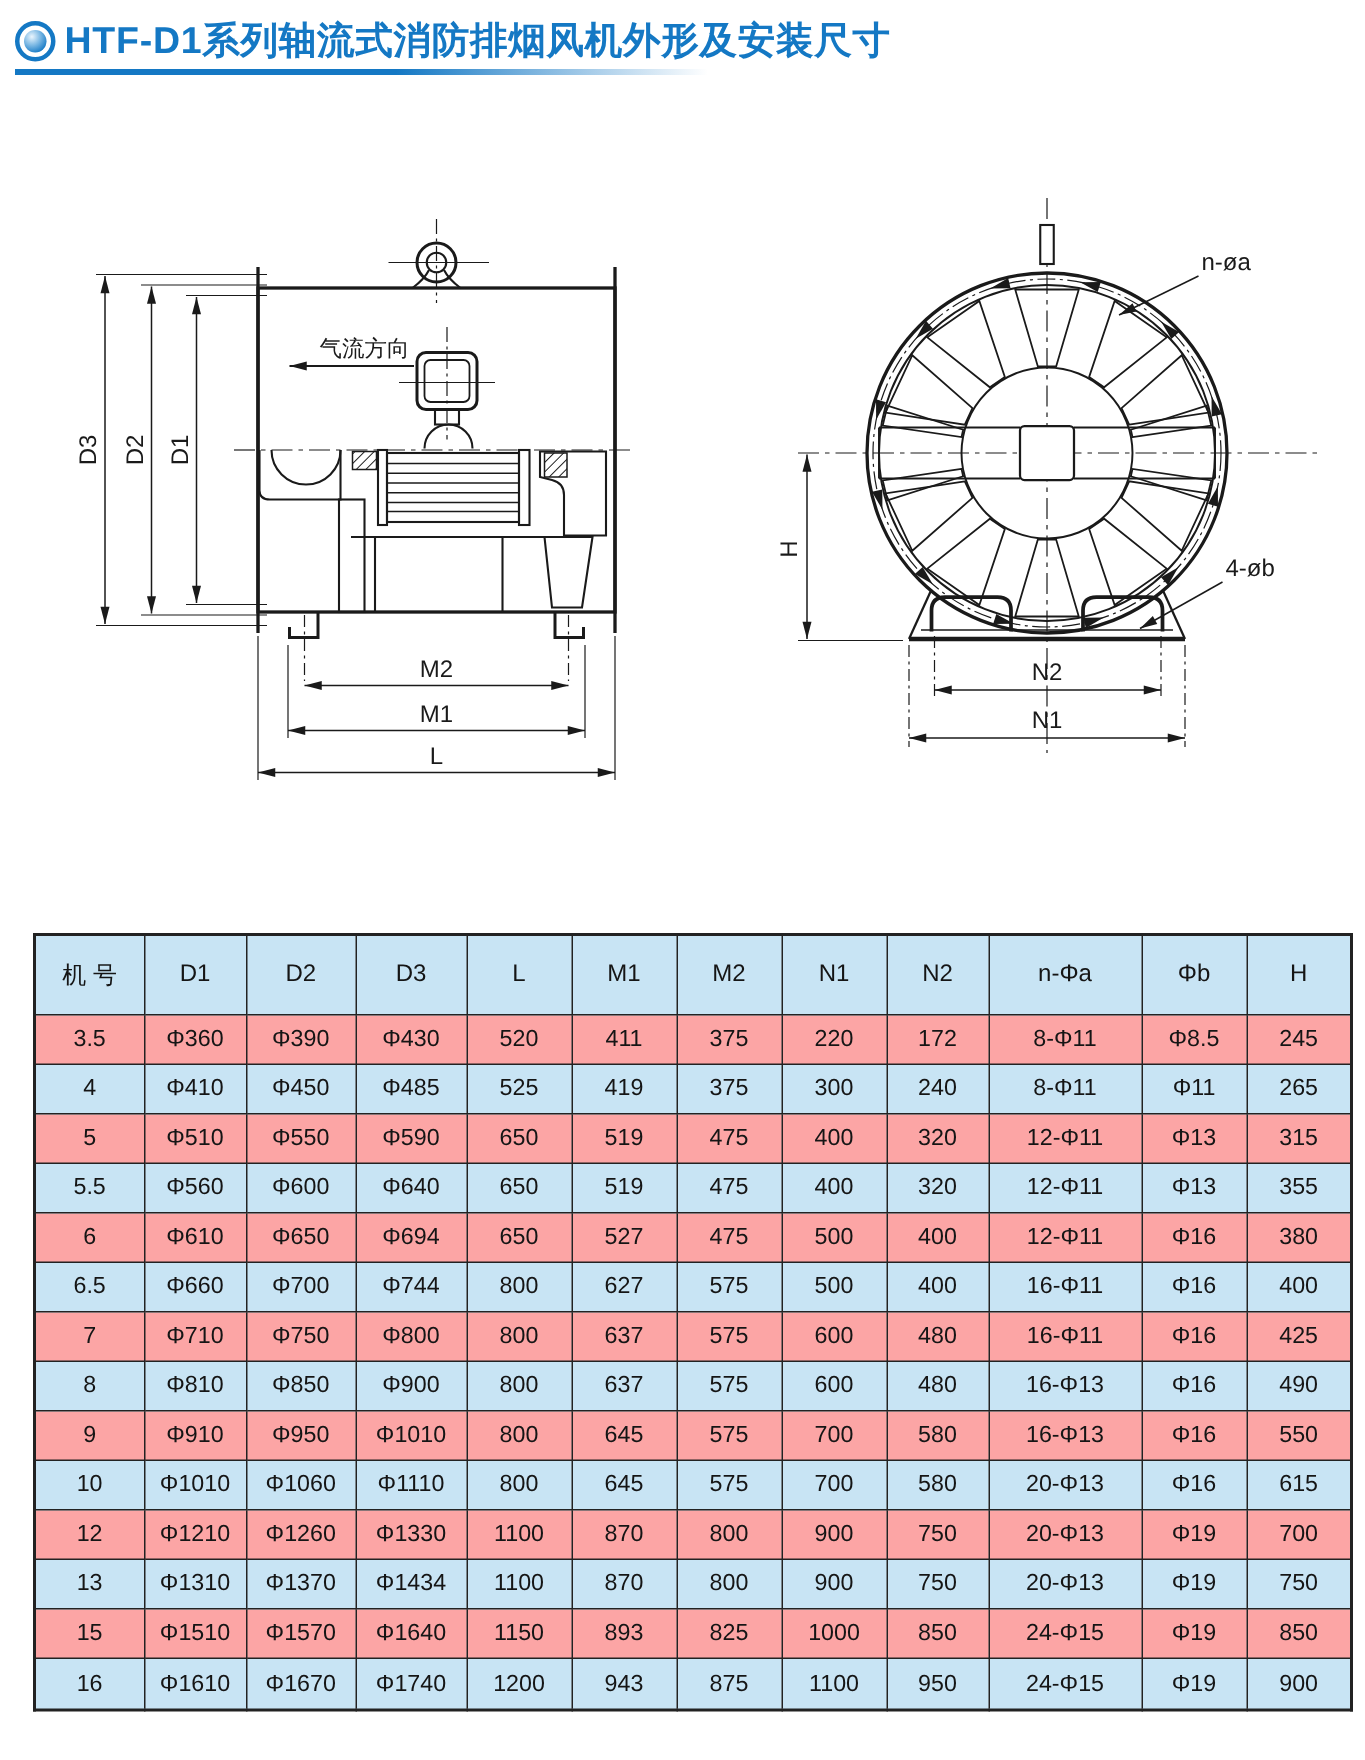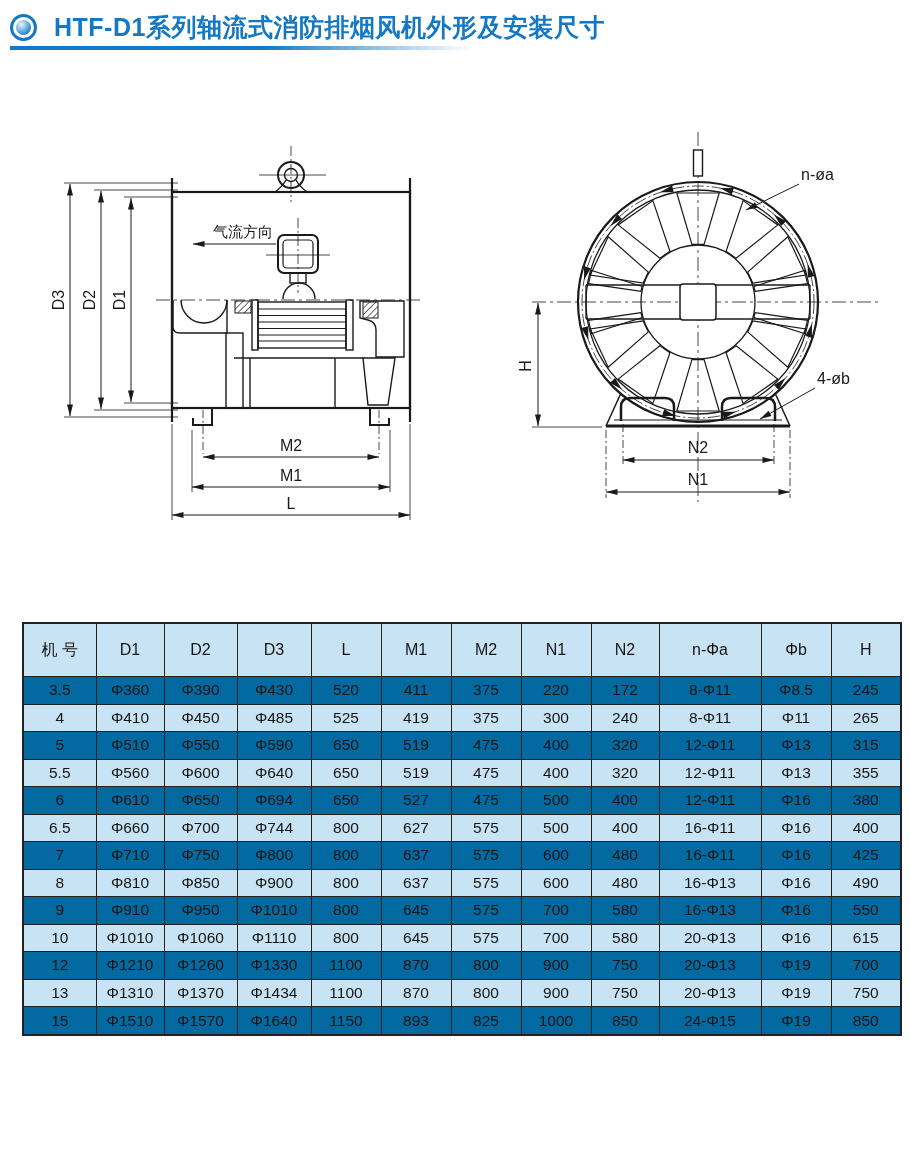--- a/index.html
+++ b/index.html
@@ -2,46 +2,46 @@
 <html><head>
 <meta charset="utf-8">
 <style>
   html,body{margin:0;padding:0;}
   body{
     width:910px;height:1173px;position:relative;background:#ffffff;
     font-family:"Liberation Sans",sans-serif;color:#1a1a1a;overflow:hidden;
   }
   
   .page-header{position:absolute;left:10px;top:12px;width:640px;}
-  .title-row{display:flex;align-items:center;gap:17px;}
+  .title-row{display:flex;align-items:center;gap:6px;}
   .bullet{width:27px;height:27px;border:3px solid #1478c4;border-radius:50%;
     display:flex;align-items:center;justify-content:center;box-sizing:border-box;flex:0 0 auto;}
   .bullet-core{width:15px;height:15px;border-radius:50%;
     background:radial-gradient(circle at 35% 30%, #eaf5fd 0%, #7db9e4 40%, #1478c4 80%);}
   h1.page-title{margin:0;font-size:25px;font-weight:bold;color:#1478c4;letter-spacing:0.5px;line-height:30px;}
   .title-underline{margin-top:4px;margin-left:0;height:4px;width:462px;
     background:linear-gradient(to right,#1478c4 0%,#1478c4 55%,rgba(20,120,196,0) 100%);}
   
   svg.drawing{position:absolute;}
   #side-view{left:30px;top:100px;}
   #front-view{left:488px;top:100px;}
   svg text{font-family:"Liberation Sans",sans-serif;fill:#1a1a1a;}
   
   table.dim-table{
-    position:absolute;left:22px;top:622px;width:878px;height:414px;
+    position:absolute;left:22px;top:622px;width:878px;height:519px;
     border-collapse:collapse;table-layout:fixed;font-size:15.5px;color:#151515;
     border:2px solid #222;
   }
   .dim-table th,.dim-table td{
     border:1px solid #222;text-align:center;vertical-align:middle;
     padding:0;white-space:nowrap;
   }
   .dim-table thead th{height:52px;background:#c8e4f4;font-weight:normal;font-size:16px;}
   .dim-table tbody tr:nth-child(even){background:#c8e4f4;}
-  .dim-table tbody tr{background:#0369a1;}
+  .dim-table tbody tr{background:#fca5a5;}
 </style>
 </head>
 <body>
 
 <div class="page-header">
   <div class="title-row">
     <span class="bullet">
         <span class="bullet-core"></span>
       </span>
     <h1 class="page-title">HTF-D1系列轴流式消防排烟风机外形及安装尺寸</h1>
@@ -447,14 +447,28 @@
         <td>Φ1640</td>
         <td>1150</td>
         <td>893</td>
         <td>825</td>
         <td>1000</td>
         <td>850</td>
         <td>24-Φ15</td>
         <td>Φ19</td>
         <td>850</td>
       </tr>
+      <tr>
+        <td>16</td>
+        <td>Φ1610</td>
+        <td>Φ1670</td>
+        <td>Φ1740</td>
+        <td>1200</td>
+        <td>943</td>
+        <td>875</td>
+        <td>1100</td>
+        <td>950</td>
+        <td>24-Φ15</td>
+        <td>Φ19</td>
+        <td>900</td>
+      </tr>
     </tbody>
 </table>
 
 </body></html>

